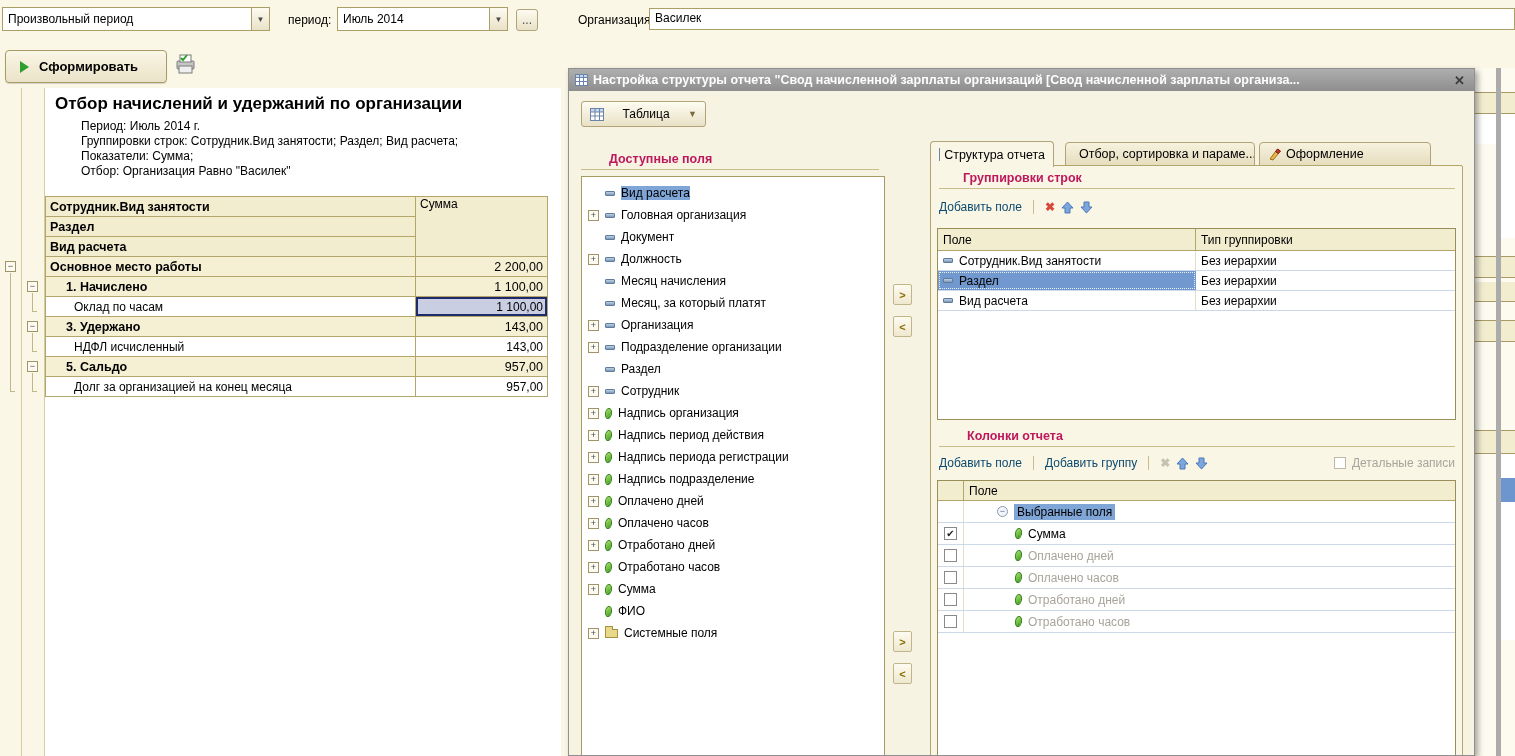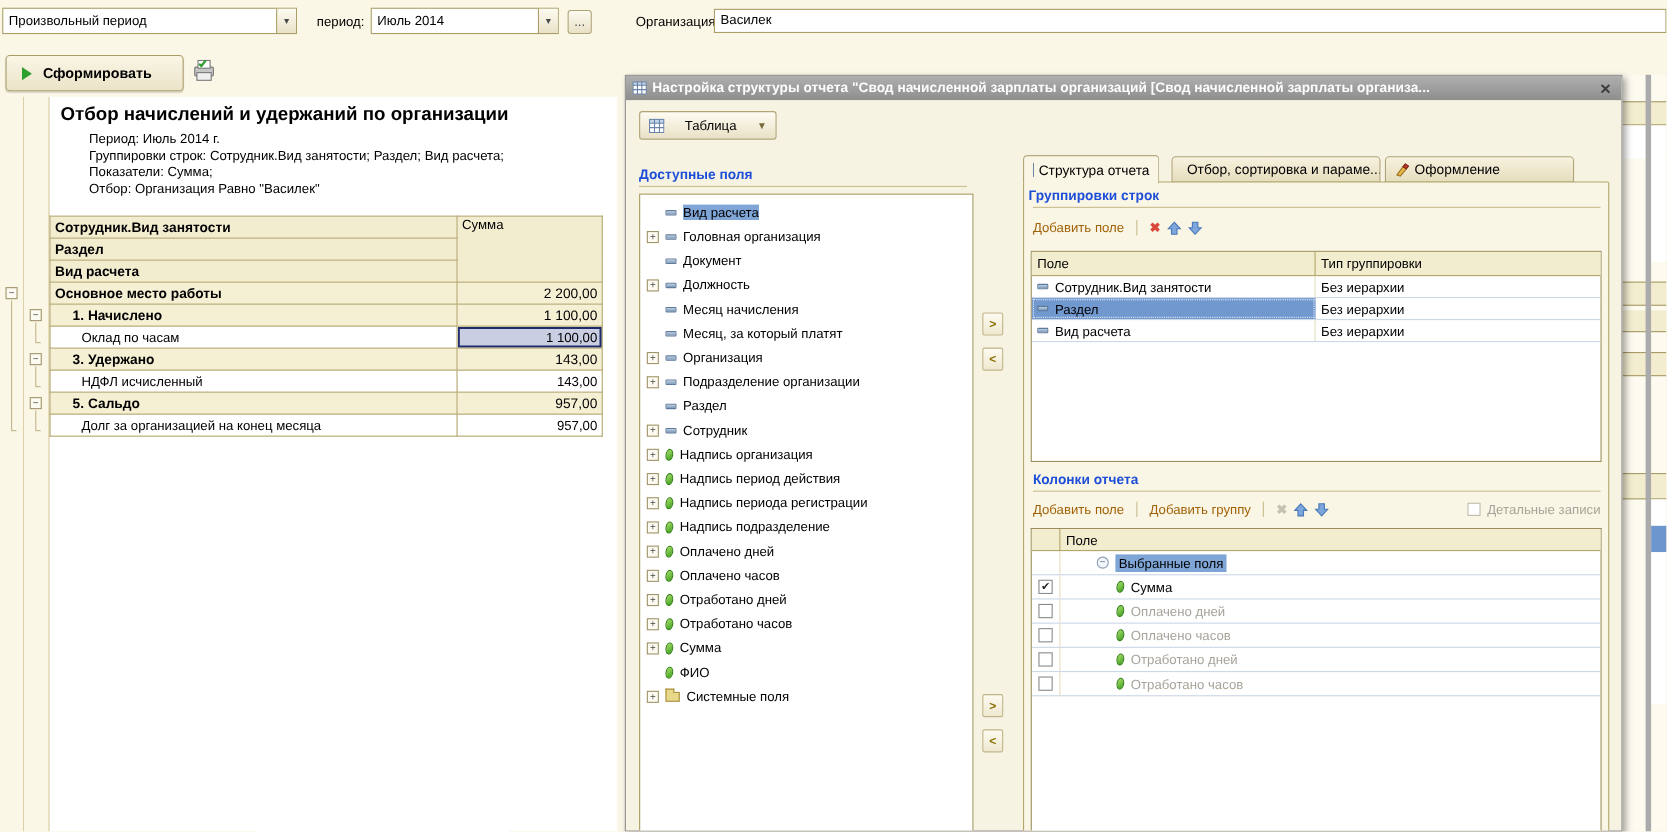--- a/index.html
+++ b/index.html
@@ -69,21 +69,21 @@
   .dbody { position:absolute; left:0; top:22px; right:0; bottom:0; }
 
   .viewbtn {
     position:absolute; display:flex; align-items:center; gap:8px; padding:0 8px;
     background:linear-gradient(#FEFCF2,#E9E1C6); border:1px solid #B0A478; border-radius:3px;
   }
   .viewbtn .vcaption { flex:1; text-align:center; }
   .viewbtn .vcaret { color:#7A6B3A; font-size:9px; }
   .viewbtn .vcaret::before { content:"▼"; }
 
-  .secttl { color:#1d4ed8; font-weight:bold; font-size:12.5px; white-space:nowrap; }
+  .secttl { color:#be185d; font-weight:bold; font-size:12.5px; white-space:nowrap;margin-left:28px; }
   .hrline { background:#C9BC8D; height:1px; }
 
   .treebox { position:absolute; background:#fff; border:1px solid #A79B62; overflow:hidden; padding-top:5px; }
   .titem { height:22px; display:flex; align-items:center; padding-left:6px; gap:6px; white-space:nowrap; }
   .pbox {
     width:11px; height:11px; flex:0 0 11px; background:#FDFBF1; border:1px solid #A0946A;
     font-size:9px; line-height:9px; text-align:center; color:#4A4A4A;
   }
   .pbox::before { content:"+"; }
   .pspace { width:11px; flex:0 0 11px; }
@@ -101,21 +101,21 @@
 
   .tab {
     position:absolute; display:flex; align-items:center; gap:5px; padding:0 8px;
     border:1px solid #B0A478; border-radius:4px 4px 0 0; white-space:nowrap; overflow:hidden;
     font-size:12.5px;
   }
   .tab.inactive { background:linear-gradient(#F7F2DE,#E6DDBE); height:24px; }
   .tab.active { background:#FAF6E6; height:26px; border-bottom:none; z-index:3; font-weight:normal; }
   .panel { position:absolute; background:#FAF6E6; border:1px solid #B3A66B; border-radius:2px; z-index:2; }
 
-  .tbtxt { color:#a16207; white-space:nowrap; }
+  .tbtxt { color:#0c4a6e; white-space:nowrap; }
   .tsep { width:1px; height:14px; background:#C9BC8D; margin:0 5px; }
   .icon-redx { color:#D9493B; font-weight:bold; font-size:12px; }
   .icon-redx::before { content:"✖"; }
   .icon-redx.gray { color:#C6C2B2; }
   .grayed { color:#A8A49A; }
 
   .gtable { position:absolute; background:#fff; border:1px solid #9A8F5A; }
   .gthead { background:#F3EDD0; border-bottom:1px solid #B3A66B; display:flex; height:22px; align-items:center; }
   .grow2 { display:flex; height:20px; align-items:center; border-bottom:1px solid #CBD8E8; }
   .gcell { padding:0 5px; display:flex; align-items:center; gap:6px; height:100%; overflow:hidden; white-space:nowrap; }

